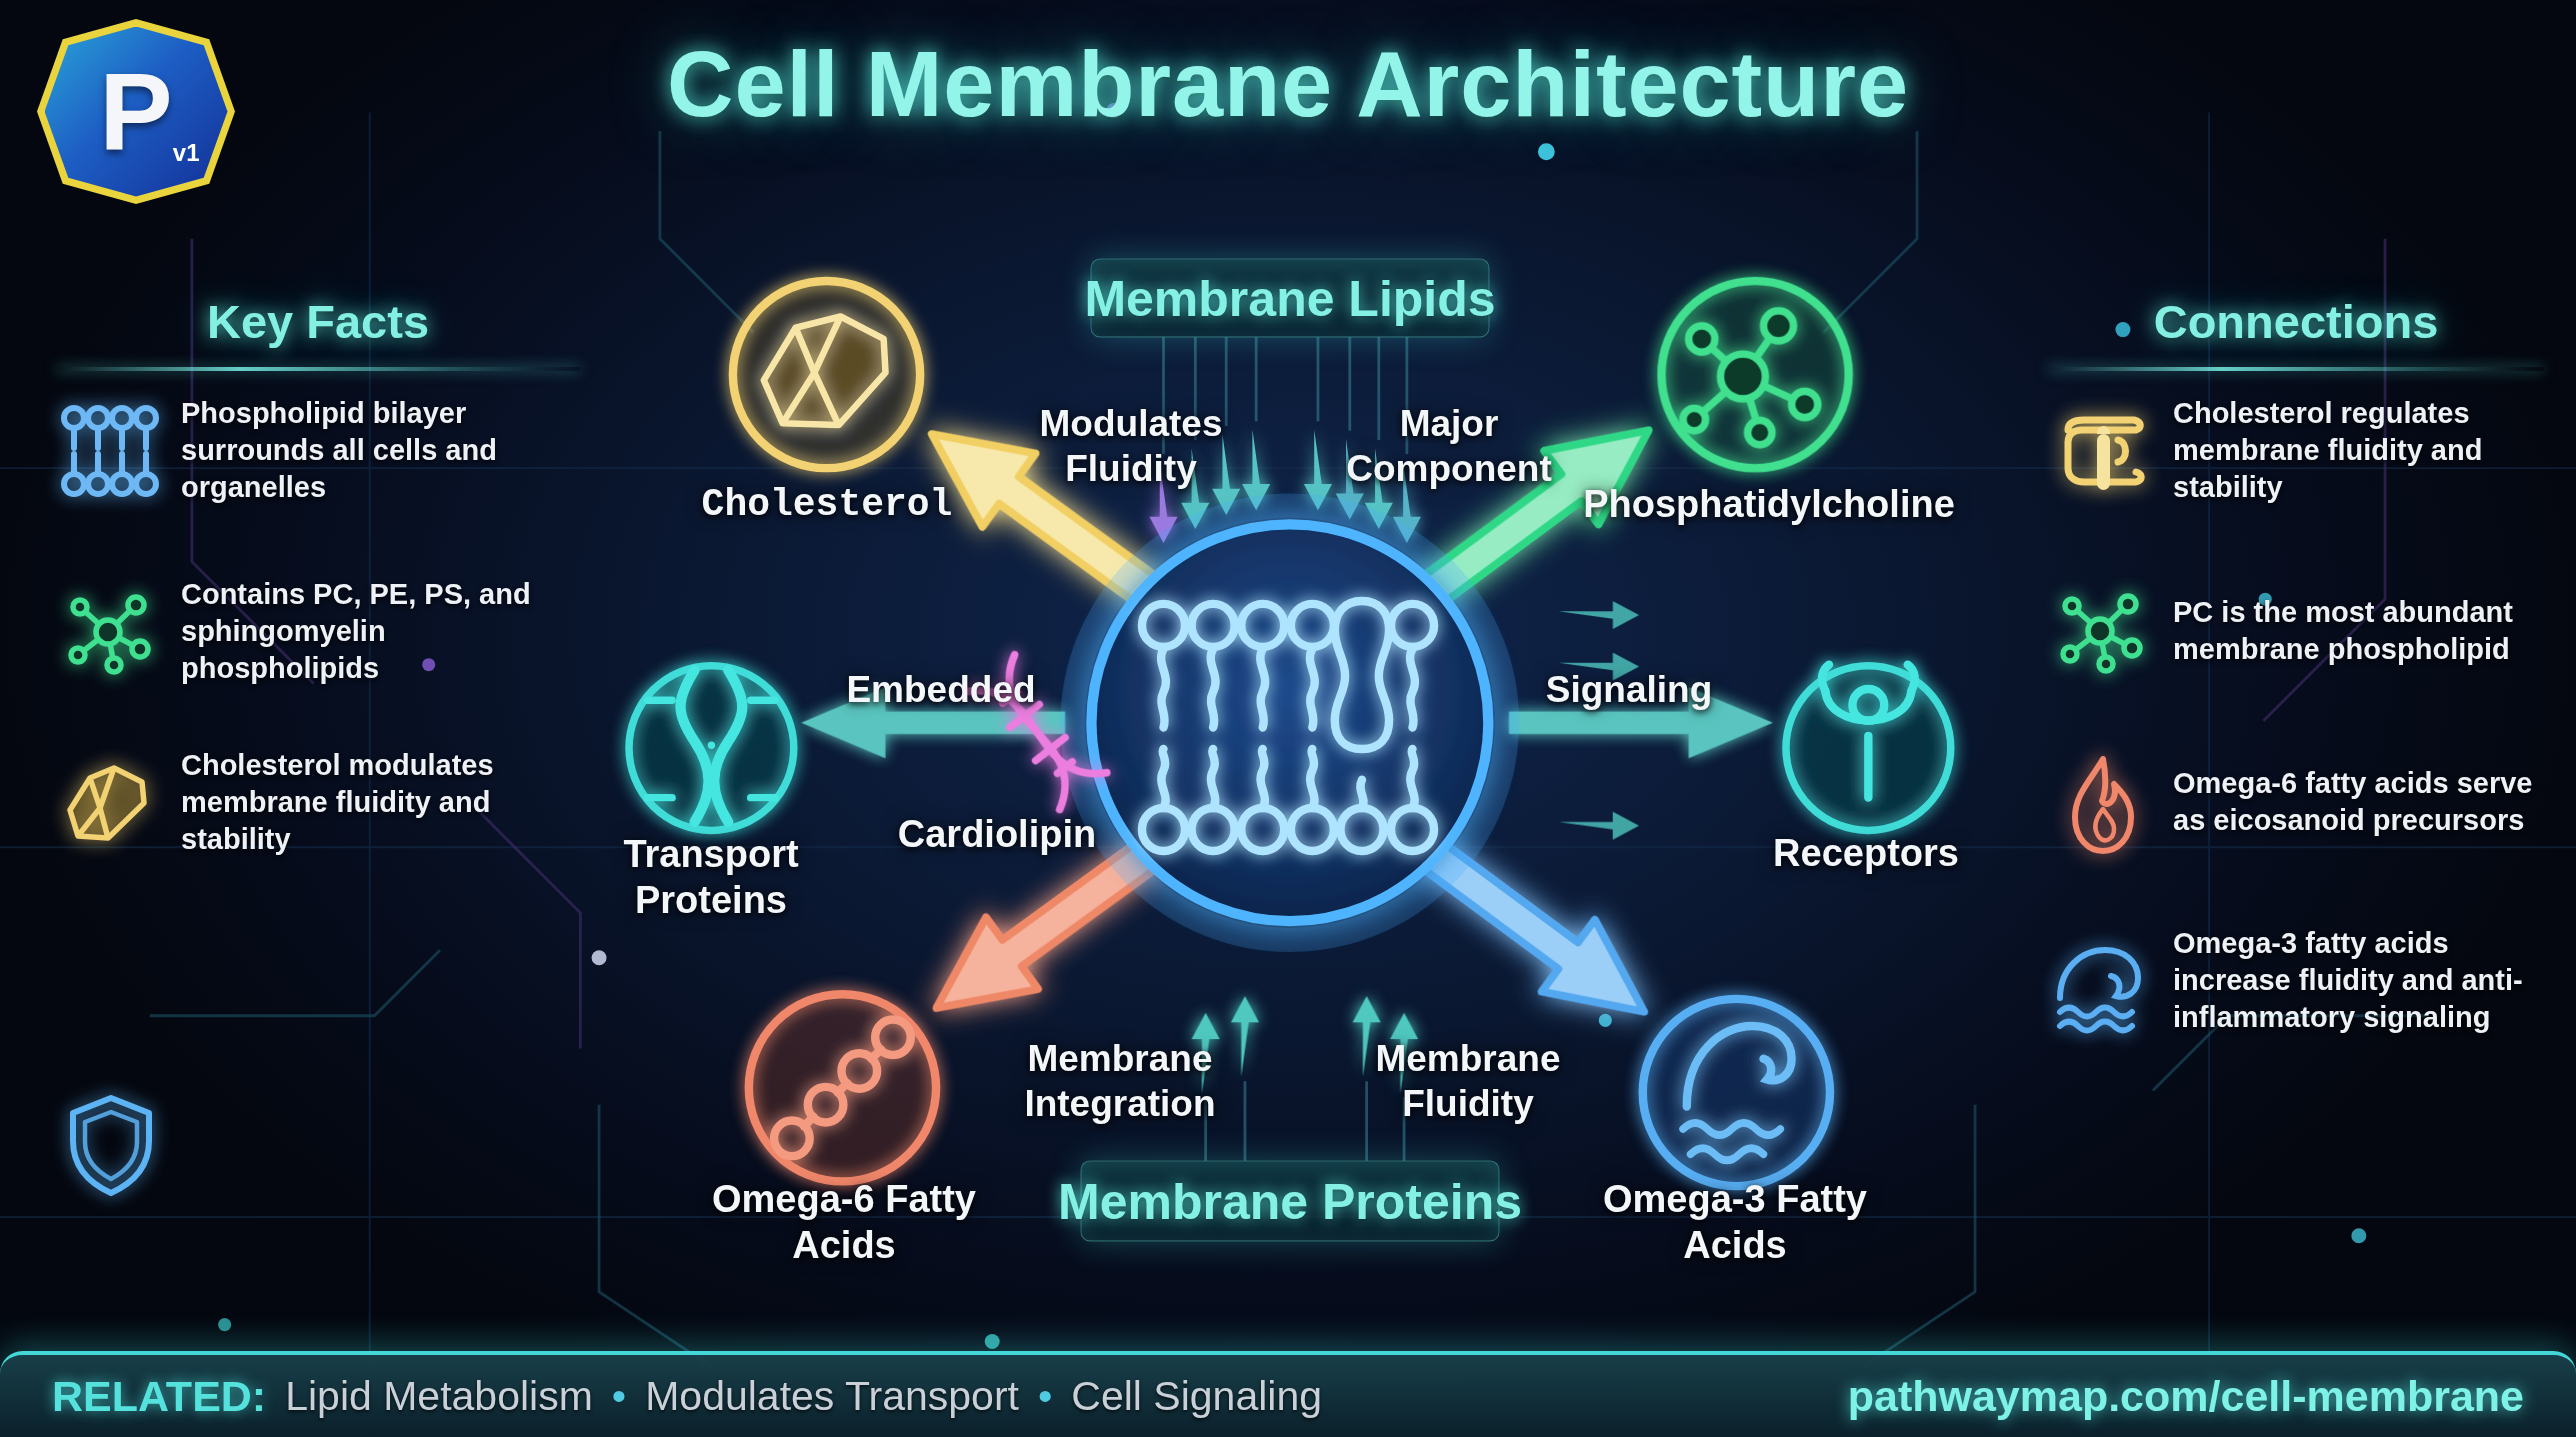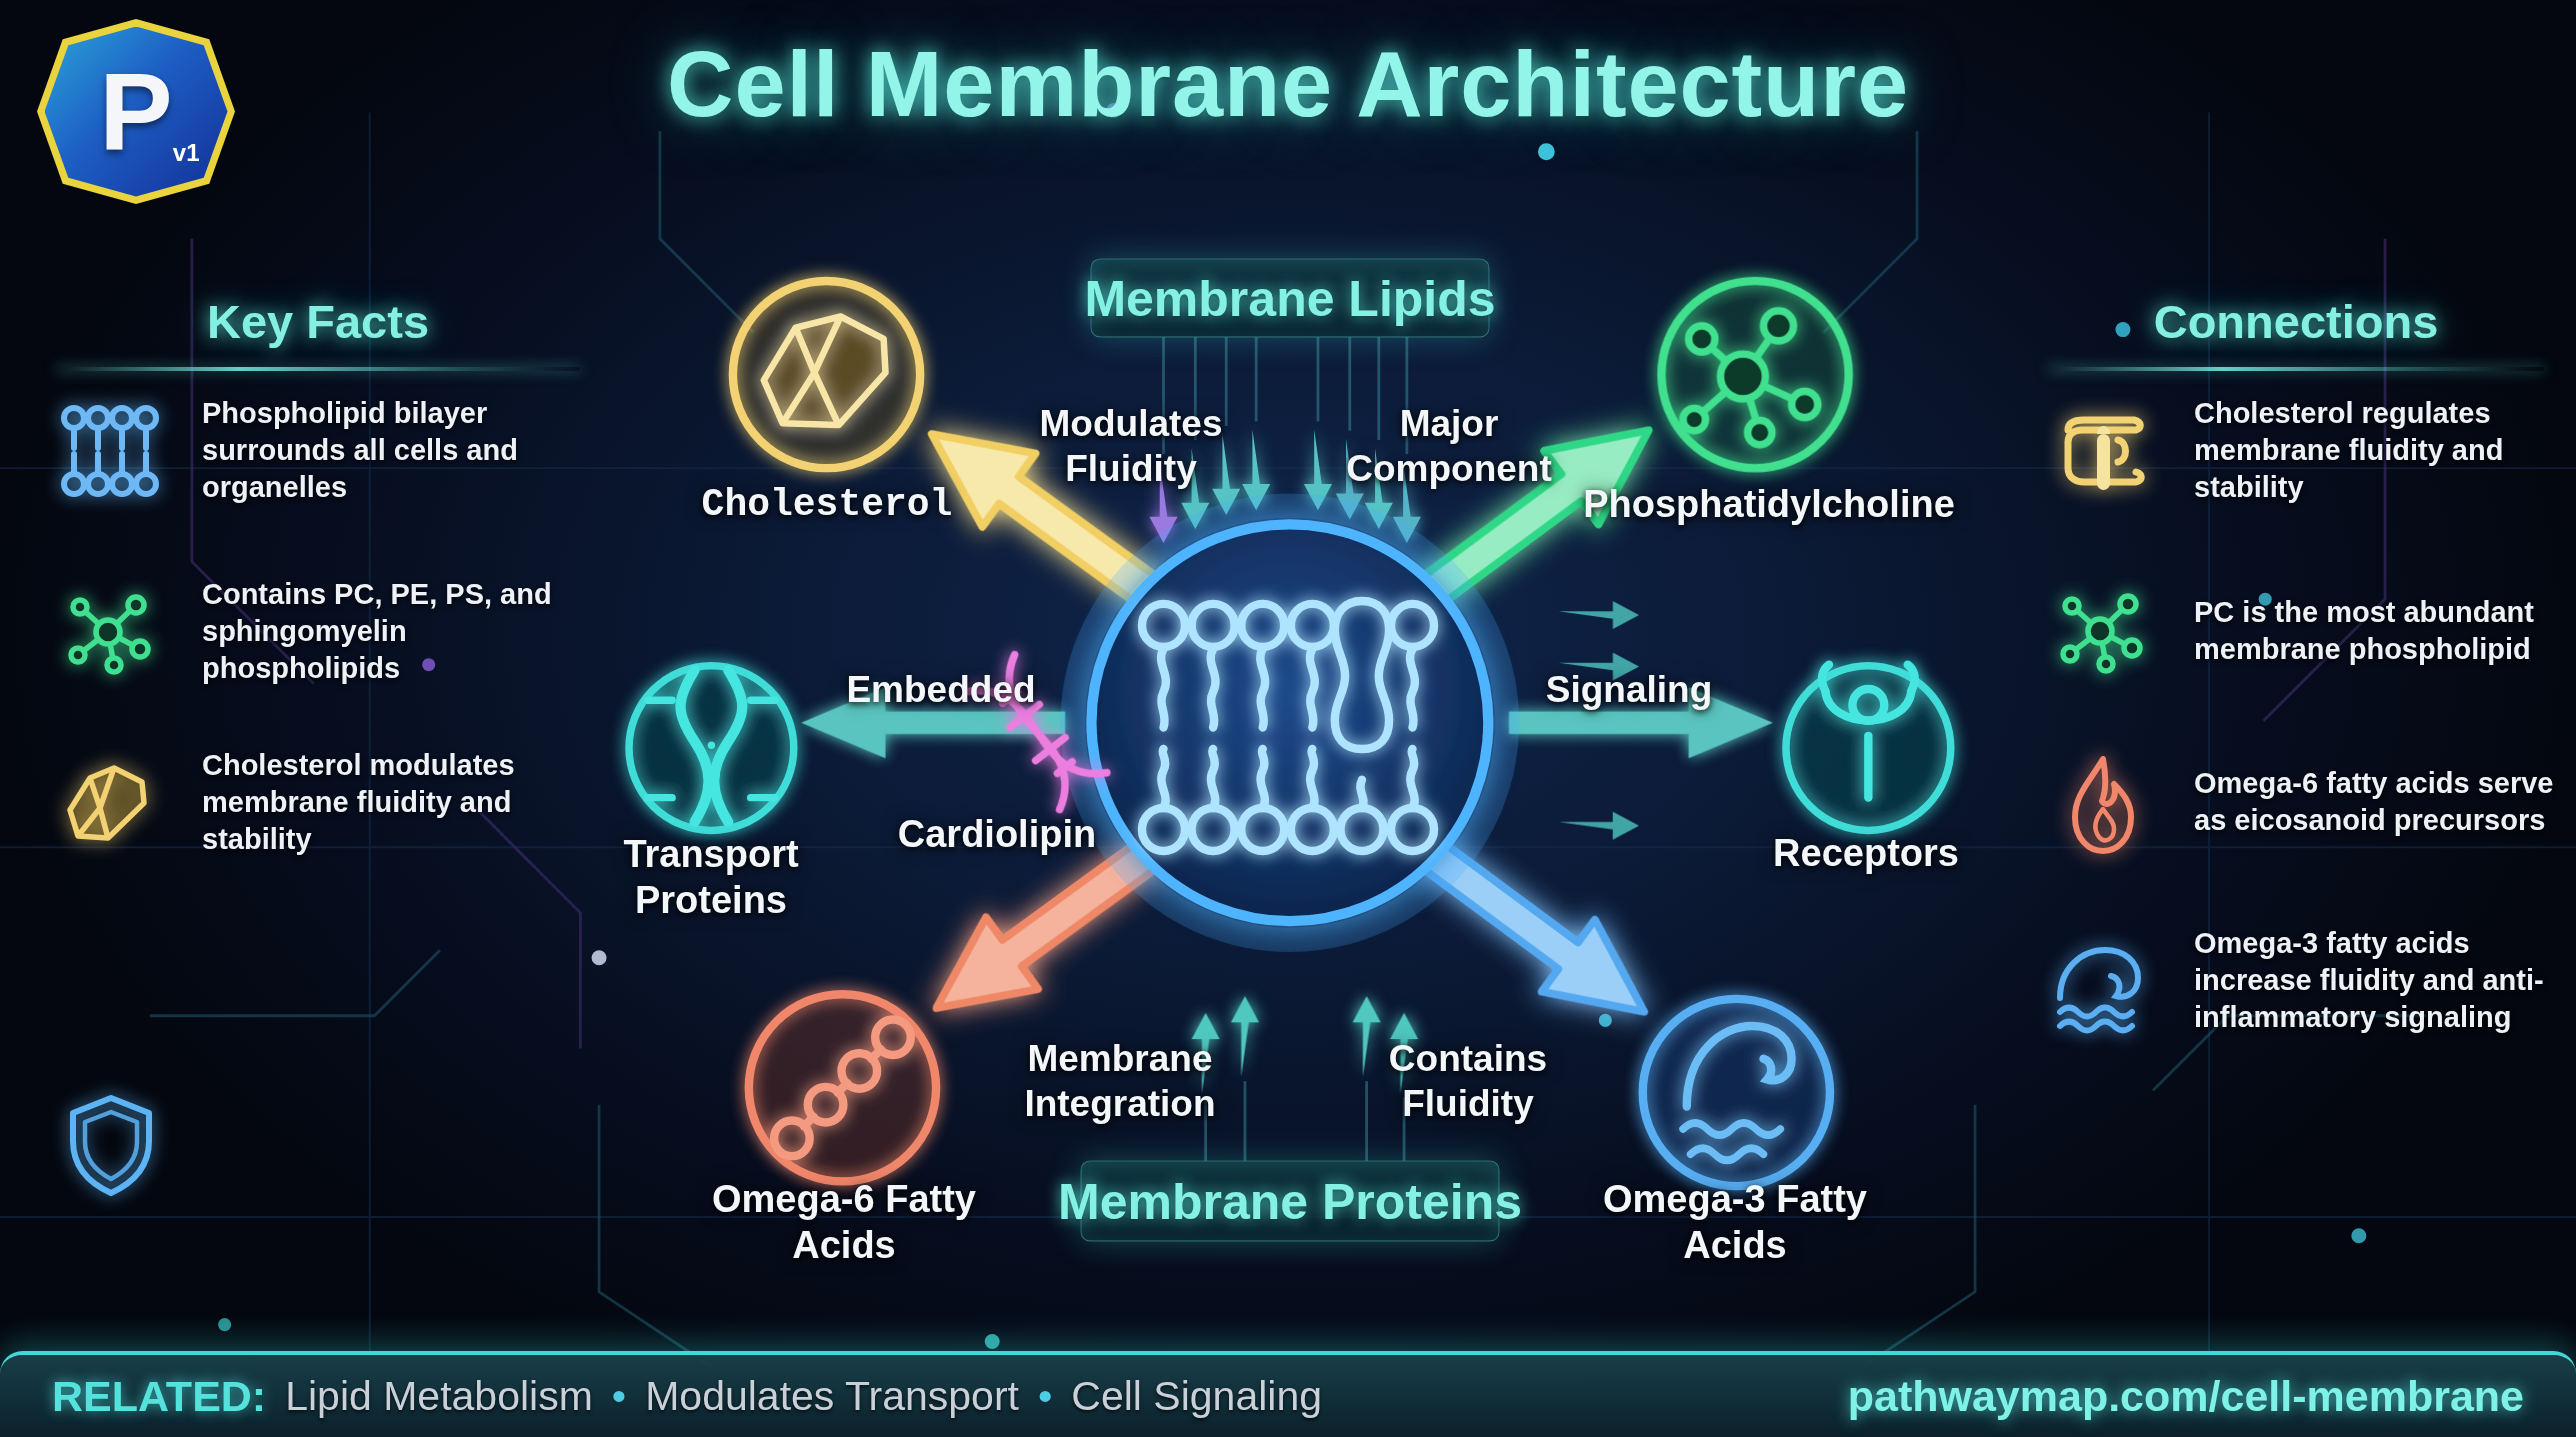--- a/index.html
+++ b/index.html
@@ -44,21 +44,21 @@
   .panel-title{
     position:absolute;top:13px;left:0;right:0;text-align:center;
     font-size:47px;font-weight:bold;color:#84f0e3;
     text-shadow:0 0 17px rgba(100,240,225,.8),0 0 41px rgba(50,200,190,.45),0 2.8px 3.7px rgba(0,0,0,.6);
   }
   .panel-rule{
     position:absolute;top:86px;left:0;right:0;height:3.7px;border-radius:1.9px;
     background:linear-gradient(90deg,rgba(90,225,215,.05),rgba(120,240,230,.85) 35%,rgba(90,225,215,.25) 80%,rgba(90,225,215,0));
     box-shadow:0 0 13px rgba(90,225,215,.5);
   }
-  .fact{position:absolute;display:flex;align-items:center;gap:36px;}
+  .fact{position:absolute;display:flex;align-items:center;gap:15px;}
   .fact-icon{width:110px;height:110px;flex:0 0 110px;}
   .fact-text{
     font-size:29px;line-height:1.28;font-weight:600;color:#eef2f6;
     text-shadow:0 1.9px 5.6px rgba(0,0,0,.85);
   }
   .kf-text{width:376px;}
   .cn-text{width:361px;}
 
   
   .dlabel{
@@ -461,21 +461,21 @@
   </div>
   <div class="abs badge" style="left:1290px;top:1201px;width:417px;height:79px;">
     <span>Membrane Proteins</span>
   </div>
 
   <div class="abs dlabel edge-label" style="left:1131px;top:446px;width:281px;">Modulates Fluidity</div>
   <div class="abs dlabel edge-label" style="left:1449px;top:446px;width:300px;">Major Component</div>
   <div class="abs dlabel edge-label" style="left:941px;top:690px;width:337px;">Embedded</div>
   <div class="abs dlabel edge-label" style="left:1629px;top:690px;width:337px;">Signaling</div>
   <div class="abs dlabel edge-label" style="left:1120px;top:1081px;width:300px;">Membrane Integration</div>
-  <div class="abs dlabel edge-label" style="left:1468px;top:1081px;width:262px;">Contains Fluidity</div>
+  <div class="abs dlabel edge-label" style="left:1468px;top:1081px;width:262px;">Membrane Fluidity</div>
 
   <div class="abs dlabel node-label" style="left:827px;top:505px;width:393px;font-family:Liberation Mono, monospace;">Cholesterol</div>
   <div class="abs dlabel node-label" style="left:1769px;top:505px;width:524px;">Phosphatidylcholine</div>
   <div class="abs dlabel node-label" style="left:711px;top:878px;width:225px;">Transport Proteins</div>
   <div class="abs dlabel node-label" style="left:997px;top:835px;width:318px;">Cardiolipin</div>
   <div class="abs dlabel node-label" style="left:1866px;top:854px;width:300px;">Receptors</div>
   <div class="abs dlabel node-label" style="left:844px;top:1223px;width:281px;">Omega-6 Fatty Acids</div>
   <div class="abs dlabel node-label" style="left:1735px;top:1223px;width:281px;">Omega-3 Fatty Acids</div>
 
   <div class="abs footer">

